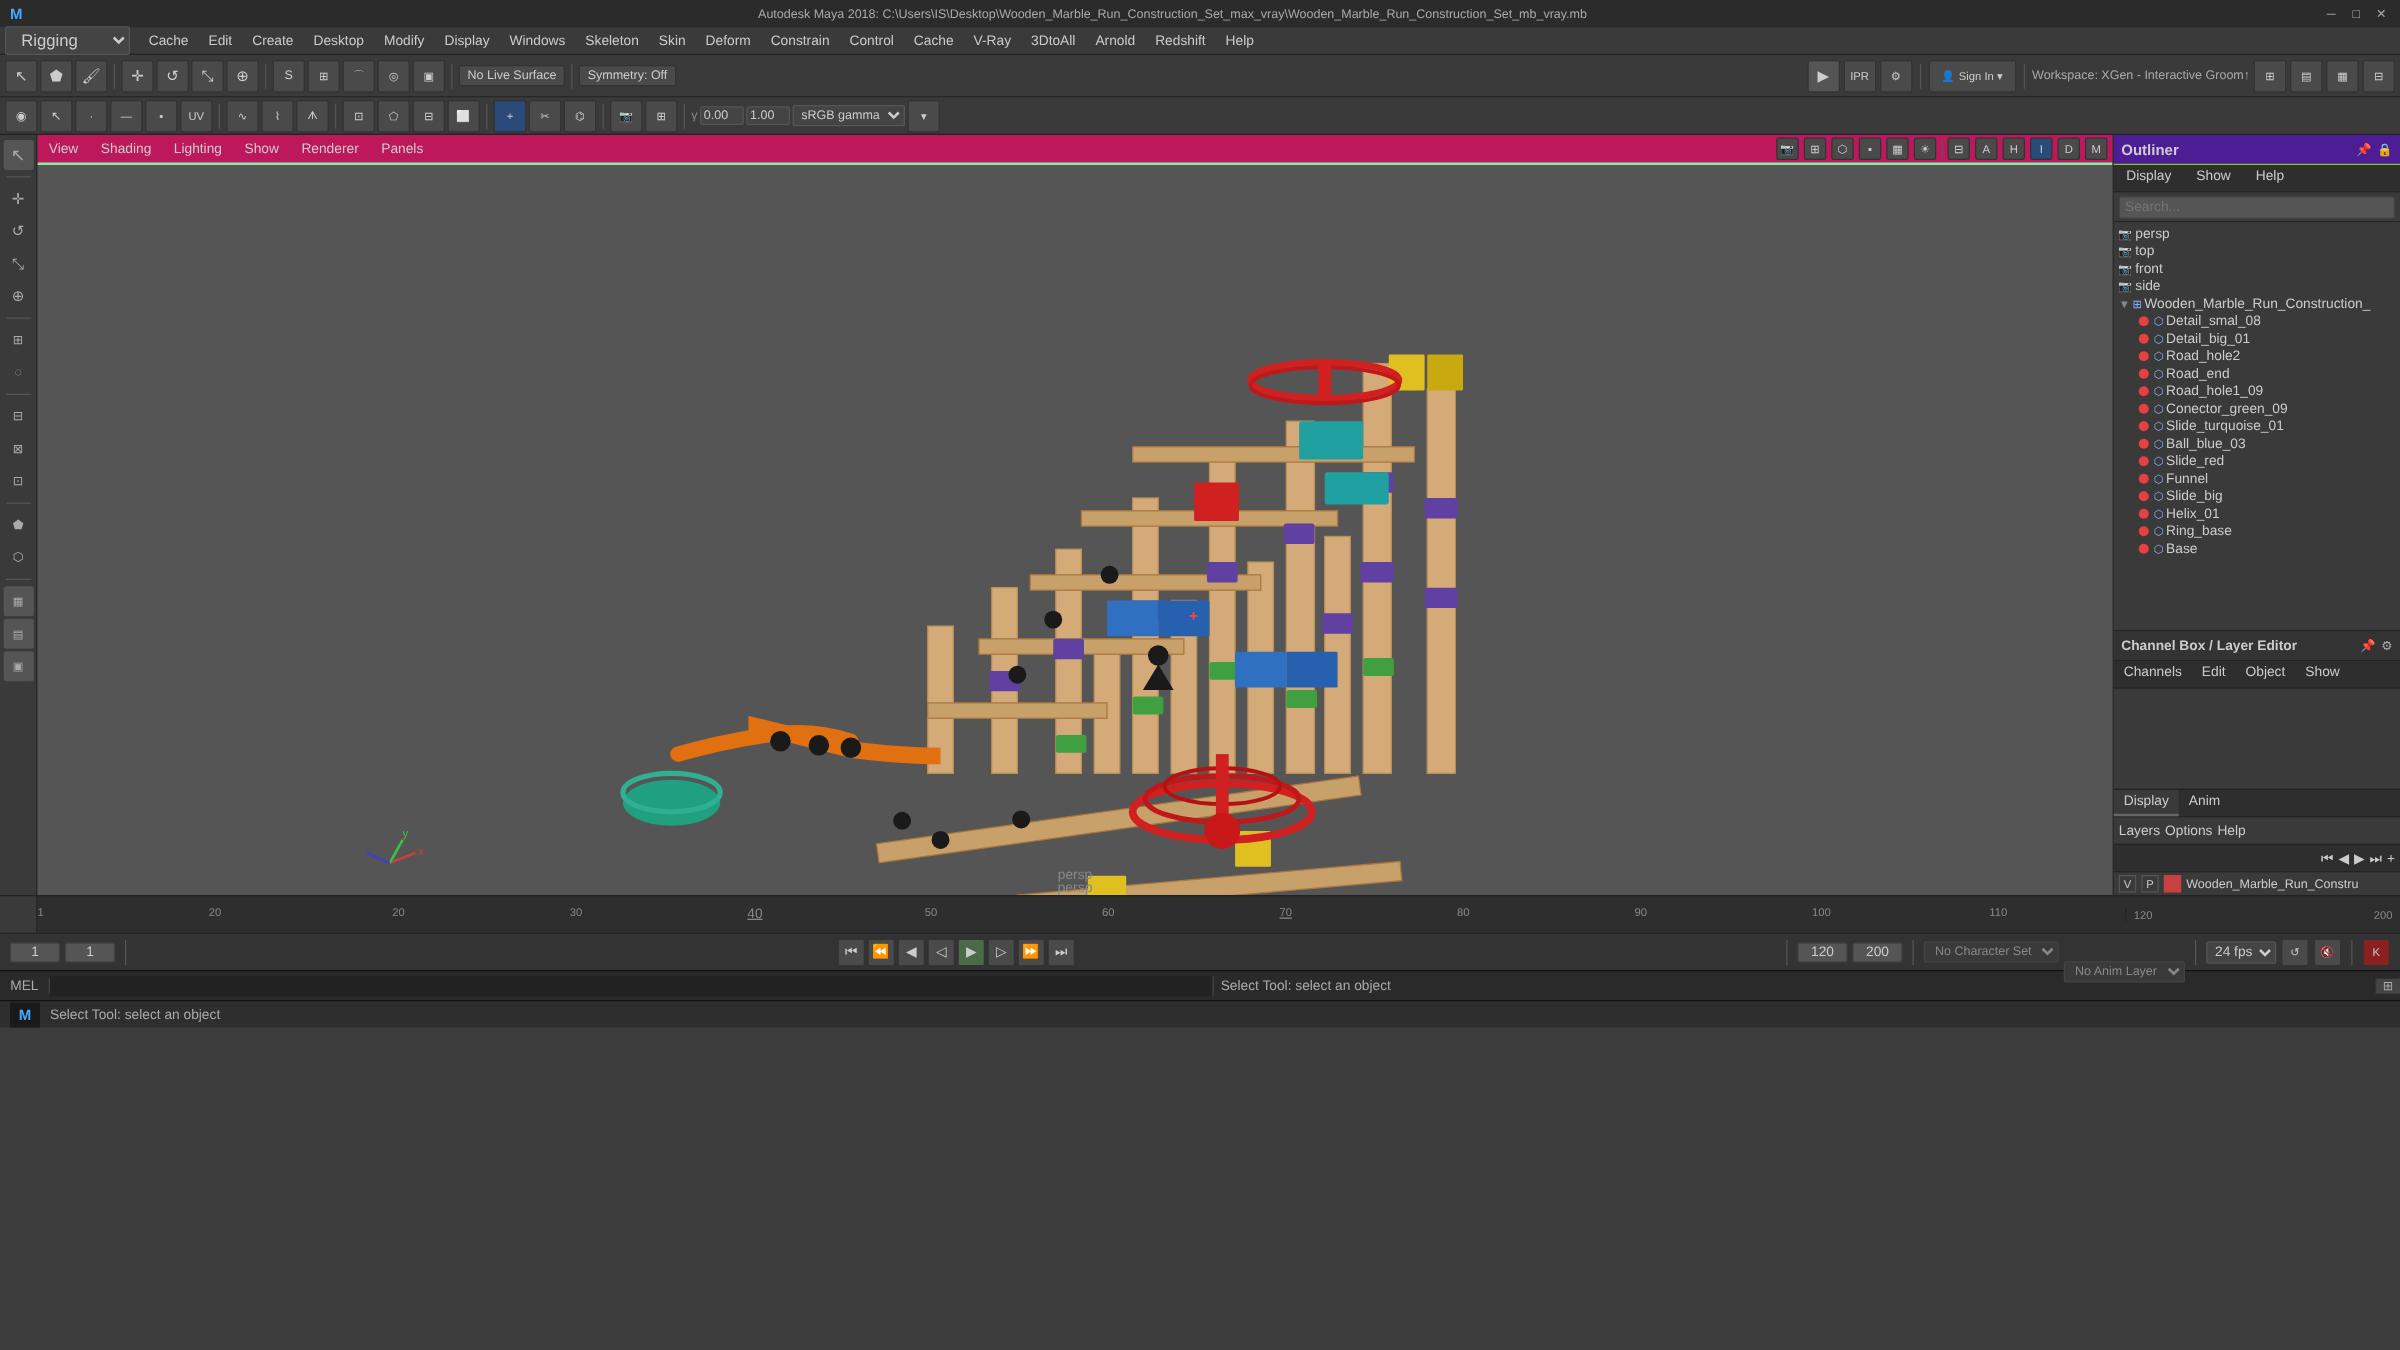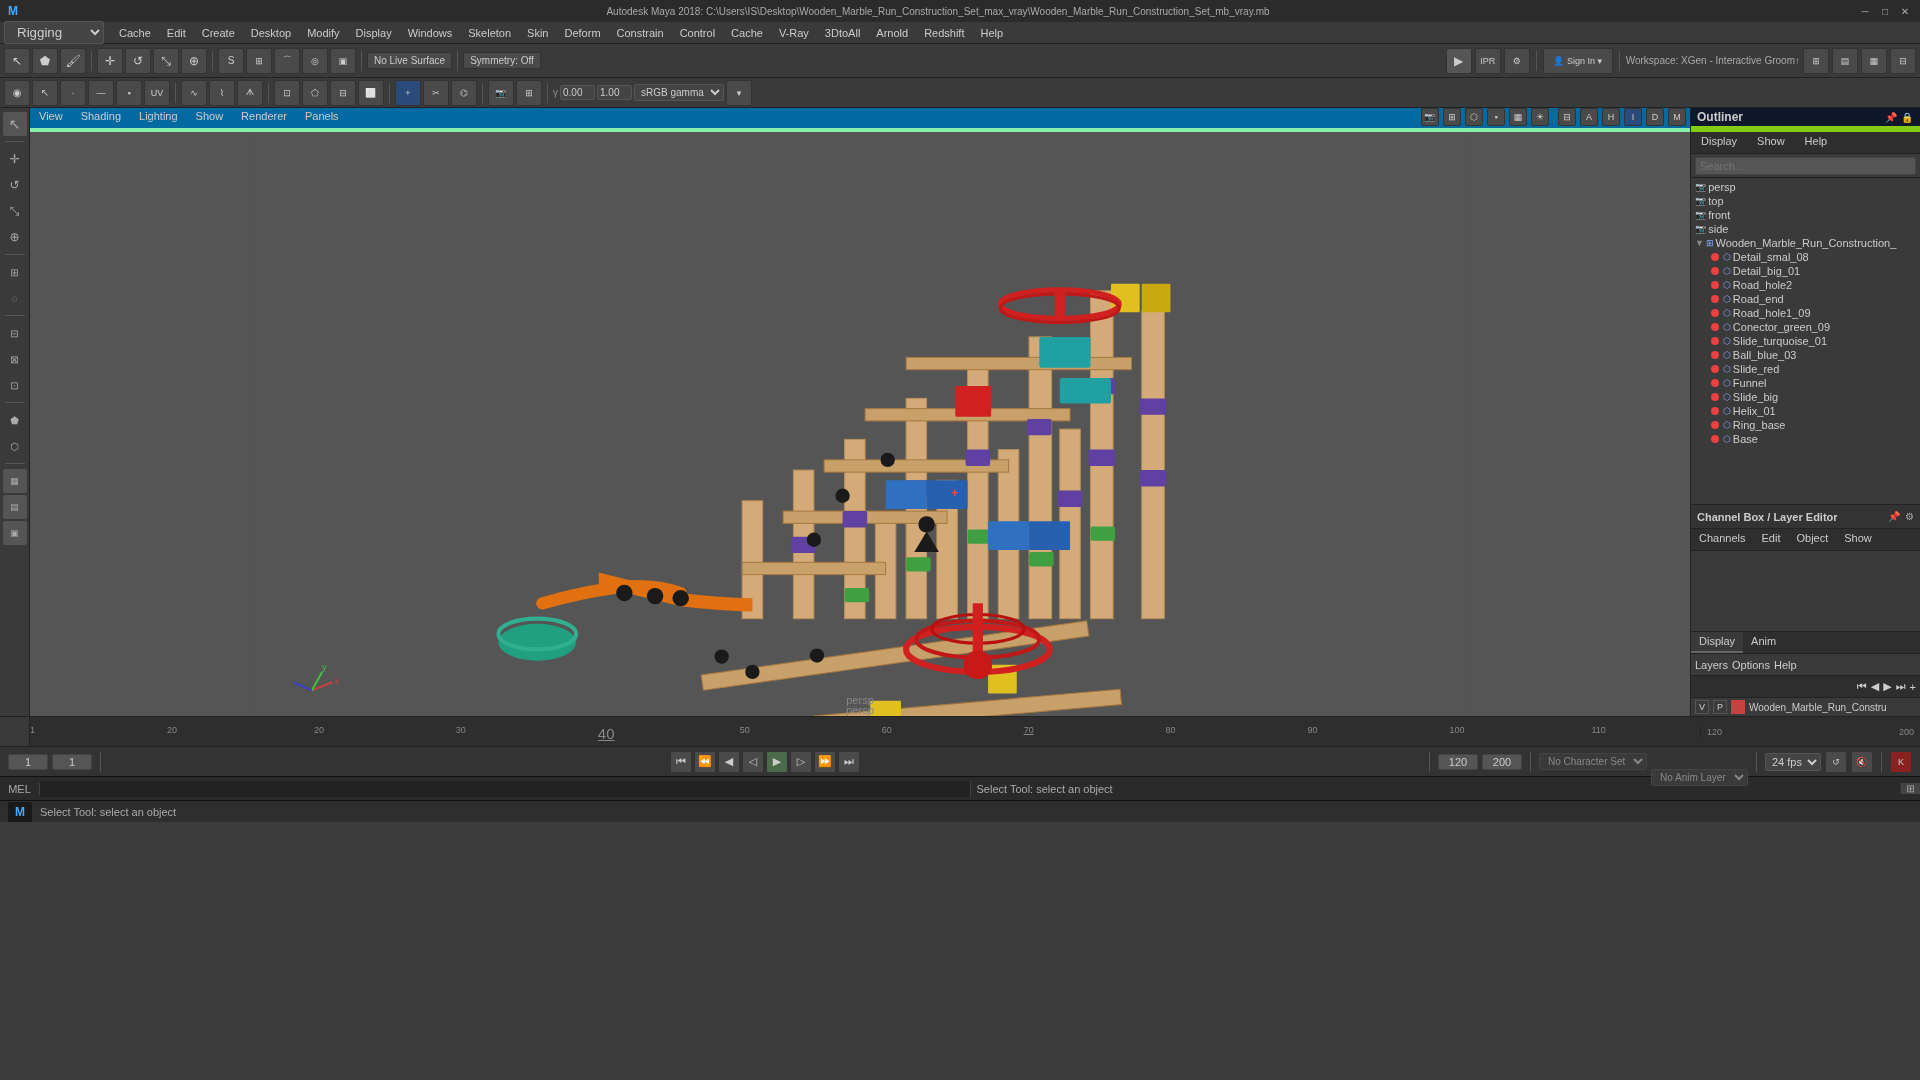--- a/index.html
+++ b/index.html
@@ -45,43 +45,43 @@
     }
     .ltool { width: 24px; height: 24px; display: flex; align-items: center; justify-content: center; cursor: pointer; color: #aaa; font-size: 11px; border-radius: 2px; }
     .ltool-active { background: #555; }
     .ltool-sep { width: 20px; height: 1px; background: #555; margin: 3px 0; }
 
     
     #viewport {
       flex: 1; background: #4a4a4a; position: relative; overflow: hidden;
     }
     #viewport-toolbar {
-      width: 100%; height: 24px; background: #0369a1; border-bottom: 4px solid #86efac;
-      display: flex; align-items: flex-start; padding: 0 4px; gap: 8px;
+      width: 100%; height: 24px; background: #be185d; border-bottom: 2px solid #86efac;
+      display: flex; align-items: center; padding: 0 4px; gap: 8px;
     }
     #viewport-toolbar span { font-size: 11px; color: #ccc; cursor: pointer; padding: 2px 5px; }
     #viewport-canvas {
       width: 100%; height: calc(100% - 24px); background: #555;
       position: relative; overflow: hidden;
     }
     #viewport-label {
       position: absolute; bottom: 10px; left: 50%; transform: translateX(-50%);
       color: #888; font-size: 11px;
     }
 
     
     #right-panel {
       width: 230px; background: #3a3a3a; border-left: 1px solid #222;
       display: flex; flex-direction: column;
     }
 
     
     #outliner-header {
-      height: 24px; background: #0f172a; display: flex; align-items: center; padding: 0 6px;
-      border-bottom: 6px solid #84cc16; justify-content: space-between;
+      height: 24px; background: #4c1d95; display: flex; align-items: center; padding: 0 6px;
+      border-bottom: 1px solid #84cc16; justify-content: space-between;
     }
     #outliner-header .title { font-size: 12px; color: #ccc; font-weight: bold; }
     #outliner-tabs { display: flex; height: 22px; background: #2e2e2e; border-bottom: 1px solid #222; }
     #outliner-tabs span { padding: 3px 10px; font-size: 11px; color: #ccc; cursor: pointer; }
     #outliner-search {
       height: 24px; display: flex; align-items: center; padding: 2px 4px;
       background: #3a3a3a; border-bottom: 1px solid #222;
     }
     #outliner-search input {
       width: 100%; background: #555; border: 1px solid #444; color: #ccc;
@@ -621,21 +621,21 @@
 </div>
 
 <div id="tl-numbers" style="width:100%;height:30px;background:#2e2e2e;border-top:1px solid #222;position:relative;display:flex;align-items:center;">
   <div style="width:30px;height:100%;background:#3a3a3a;border-right:1px solid #222;flex-shrink:0;"></div>
   <div style="flex:1;height:100%;position:relative;overflow:hidden;">
 
     <span style="position:absolute;left:0%;font-size:9px;color:#888;top:8px;">1</span>
     <span style="position:absolute;left:8.2%;font-size:9px;color:#888;top:8px;">20</span>
     <span style="position:absolute;left:17%;font-size:9px;color:#888;top:8px;">20</span>
     <span style="position:absolute;left:25.5%;font-size:9px;color:#888;top:8px;">30</span>
-    <span style="position:absolute;left:34%;font-size:15px;color:#888;top:8px;text-decoration:underline;">40</span>
+    <span style="position:absolute;left:34%;font-size:11px;color:#888;top:8px;text-decoration:underline;">40</span>
     <span style="position:absolute;left:42.5%;font-size:9px;color:#888;top:8px;">50</span>
     <span style="position:absolute;left:51%;font-size:9px;color:#888;top:8px;">60</span>
     <span style="position:absolute;left:59.5%;font-size:9px;color:#888;top:8px;text-decoration:underline;">70</span>
     <span style="position:absolute;left:68%;font-size:9px;color:#888;top:8px;">80</span>
     <span style="position:absolute;left:76.5%;font-size:9px;color:#888;top:8px;">90</span>
     <span style="position:absolute;left:85%;font-size:9px;color:#888;top:8px;">100</span>
     <span style="position:absolute;left:93.5%;font-size:9px;color:#888;top:8px;">110</span>
   </div>
 
   <div style="width:220px;flex-shrink:0;background:#2e2e2e;border-left:1px solid #222;display:flex;align-items:center;padding:0 6px;">

